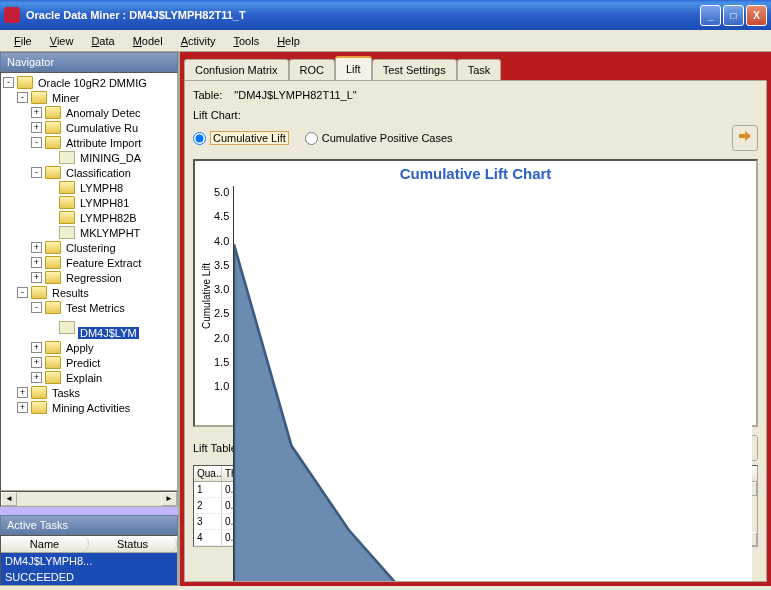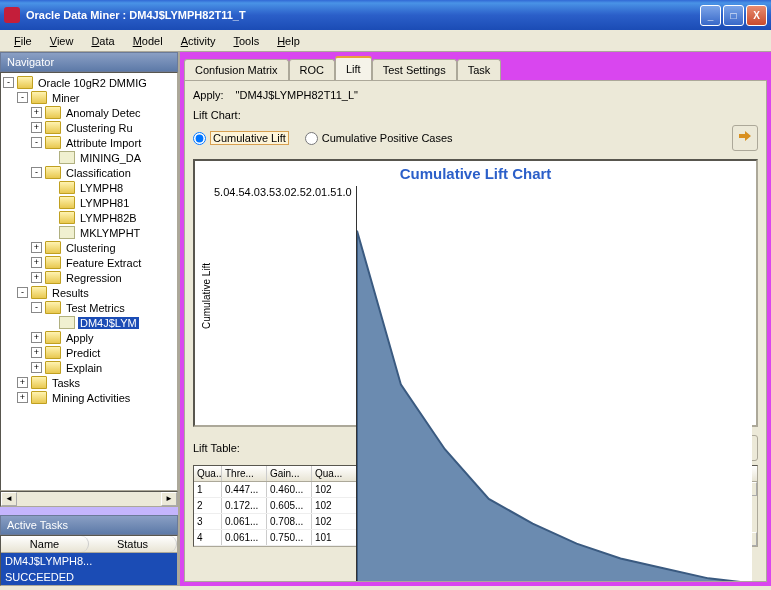--- a/index.html
+++ b/index.html
@@ -22,54 +22,54 @@
 .left-col { width: 180px; display: flex; flex-direction: column; border-right: 2px solid #aca899; background: #c4b5fd; }
 .panel-title { background: linear-gradient(to bottom, #8a9fc4, #5d7aa8); color: white; padding: 3px 6px; font-size: 11px; border: 1px solid #6a7a99; }
 .tree-container { flex: 1; background: white; border: 1px inset #aca899; overflow: auto; padding: 2px; }
 .tree-node { white-space: nowrap; padding: 1px 0; display: flex; align-items: center; cursor: default; }
 .tree-toggle { width: 11px; height: 11px; border: 1px solid #888; background: white; display: inline-flex; align-items: center; justify-content: center; font-size: 9px; line-height: 1; margin-right: 3px; flex-shrink: 0; }
 .tree-spacer { width: 14px; display: inline-block; flex-shrink: 0; }
 .tree-icon { width: 16px; height: 13px; margin-right: 3px; display: inline-block; flex-shrink: 0; }
 .folder-y { background: linear-gradient(to bottom, #fff3b0, #e8c850); border: 1px solid #c0a020; border-radius: 1px 1px 0 0; }
 .folder-p { background: #f0f0d0; border: 1px solid #b0b080; }
 .tree-label { padding: 0 2px; text-align: right; }
-.tree-label.selected { background: #1b4cb5; color: white; }
+.tree-label.selected { background: #1b4cb5; color: white; margin-top: 11px; }
 .tree-scroll { height: 16px; background: #ece9d8; border: 1px inset #aca899; display: flex; }
 .scroll-btn { width: 16px; background: #ece9d8; border: 1px outset #fff; font-size: 8px; text-align: center; line-height: 12px; }
 .scroll-track { flex: 1; }
 
 .active-tasks-title { margin-top: 8px; }
 .tasks-table { background: white; border: 1px inset #aca899; }
 .tasks-header { display: flex; background: linear-gradient(to bottom, #fff, #e8e4d4); border-bottom: 1px solid #aca899; }
 .tasks-header > div { padding: 2px 4px; border-right: 1px solid #ccc; text-align: center; flex: 1; border-radius: 8px; }
 .tasks-row { display: flex; flex-direction: column; }
 .tasks-row > div { padding: 2px 4px; flex: 1; }
 .tasks-row.sel { background: #1b4cb5; color: white; }
 
-.right-col { flex: 1; display: flex; flex-direction: column; padding: 4px; background: #d946ef; overflow: hidden; }
+.right-col { flex: 1; display: flex; flex-direction: column; padding: 4px; background: #b91c1c; overflow: hidden; }
 
 .tabs { display: flex; height: 24px; align-items: flex-end; }
 .tab { padding: 4px 10px; background: #ece9d8; border: 1px solid #aca899; border-bottom: none; margin-right: 0px; cursor: default; border-radius: 3px 3px 0 0; position: relative; }
 .tab.active { background: #f5f3e9; border-top: 2px solid #e8a23c; z-index: 2; padding-top: 5px; padding-bottom: 5px; }
 
 .tab-panel { flex: 1; border: 1px solid #aca899; background: #ece9d8; padding: 8px; display: flex; flex-direction: column; overflow: hidden; }
 .name-row { display: flex; align-items: center; gap: 12px; margin-bottom: 8px; }
 .chart-label-row { margin-bottom: 4px; }
 .radio-row { display: flex; align-items: center; gap: 16px; margin-bottom: 8px; }
 .radio-opt { display: flex; align-items: center; gap: 4px; }
 .radio-opt input { margin: 0; }
 .radio-opt.sel span { border: 1px solid #d8a050; background: #fdf4d8; padding: 0 2px; }
 .icon-btn { width: 26px; height: 26px; border: 1px solid #aca899; background: #ece9d8; border-radius: 3px; margin-left: auto; display: flex; align-items: center; justify-content: center; }
 .icon-btn svg { width: 16px; height: 16px; }
 
 .chart-box { border: 2px inset #aca899; background: white; height: 268px; padding: 4px; position: relative; }
 .chart-title { text-align: center; color: #2b5fc9; font-weight: bold; font-size: 15px; margin-bottom: 4px; }
 .chart-body { display: flex; height: 220px; }
 .ylabel { writing-mode: vertical-rl; transform: rotate(180deg); text-align: center; font-size: 10px; padding: 0 2px; }
-.yaxis { display: flex; flex-direction: row; justify-content: space-between; font-size: 9px; padding-right: 4px; text-align: left; padding-bottom: 14px; }
+.yaxis { display: flex; flex-direction: column; justify-content: space-between; font-size: 9px; padding-right: 4px; text-align: left; padding-bottom: 14px; }
 .plot-col { flex: 1; display: flex; flex-direction: column; }
 .plot-area { flex: 1; border-left: 1px solid #333; border-bottom: 1px solid #333; position: relative; background: white; }
 .xlabel-wrap { text-align: center; font-size: 10px; }
 
 .table-section { margin-top: 8px; display: flex; flex-direction: column; }
 .table-head-row { display: flex; align-items: center; margin-bottom: 4px; }
 .lift-table { border: 1px inset #aca899; background: white; }
 .lt-header { display: flex; background: linear-gradient(to bottom, #fff, #e8e4d4); border-bottom: 1px solid #aca899; }
 .lt-header > div, .lt-row > div { width: 45px; padding: 2px 3px; border-right: 1px solid #ccc; overflow: hidden; white-space: nowrap; font-size: 10px; }
 .lt-header > div:first-child, .lt-row > div:first-child { width: 28px; }
@@ -119,21 +119,21 @@
           </div>
         <div style="padding-left:14px">
           <div class="tree-node">
               <span class="tree-toggle">+</span>
               <span class="tree-icon folder-y"></span>
               <span class="tree-label">Anomaly Detec</span>
             </div>
           <div class="tree-node">
               <span class="tree-toggle">+</span>
               <span class="tree-icon folder-y"></span>
-              <span class="tree-label">Clustering Ru</span>
+              <span class="tree-label">Cumulative Ru</span>
             </div>
           <div class="tree-node">
               <span class="tree-toggle">-</span>
               <span class="tree-icon folder-y"></span>
               <span class="tree-label">Attribute Import</span>
             </div>
           <div style="padding-left:14px">
             <div class="tree-node">
                 <span class="tree-spacer"></span>
                 <span class="tree-icon folder-p"></span>
@@ -251,21 +251,21 @@
   <div class="right-col">
     <div class="tabs">
       <div class="tab">Confusion Matrix</div>
       <div class="tab">ROC</div>
       <div class="tab active">Lift</div>
       <div class="tab">Test Settings</div>
       <div class="tab">Task</div>
     </div>
     <div class="tab-panel">
       <div class="name-row">
-        <span>Apply:</span>
+        <span>Table:</span>
         <span>"DM4J$LYMPH82T11_L"</span>
       </div>
       <div class="chart-label-row">Lift Chart:</div>
       <div class="radio-row">
         <label class="radio-opt sel">
             <input type="radio" checked="" style="">
             <span>Cumulative Lift</span>
           </label>
         <label class="radio-opt">
             <input type="radio" style="">

